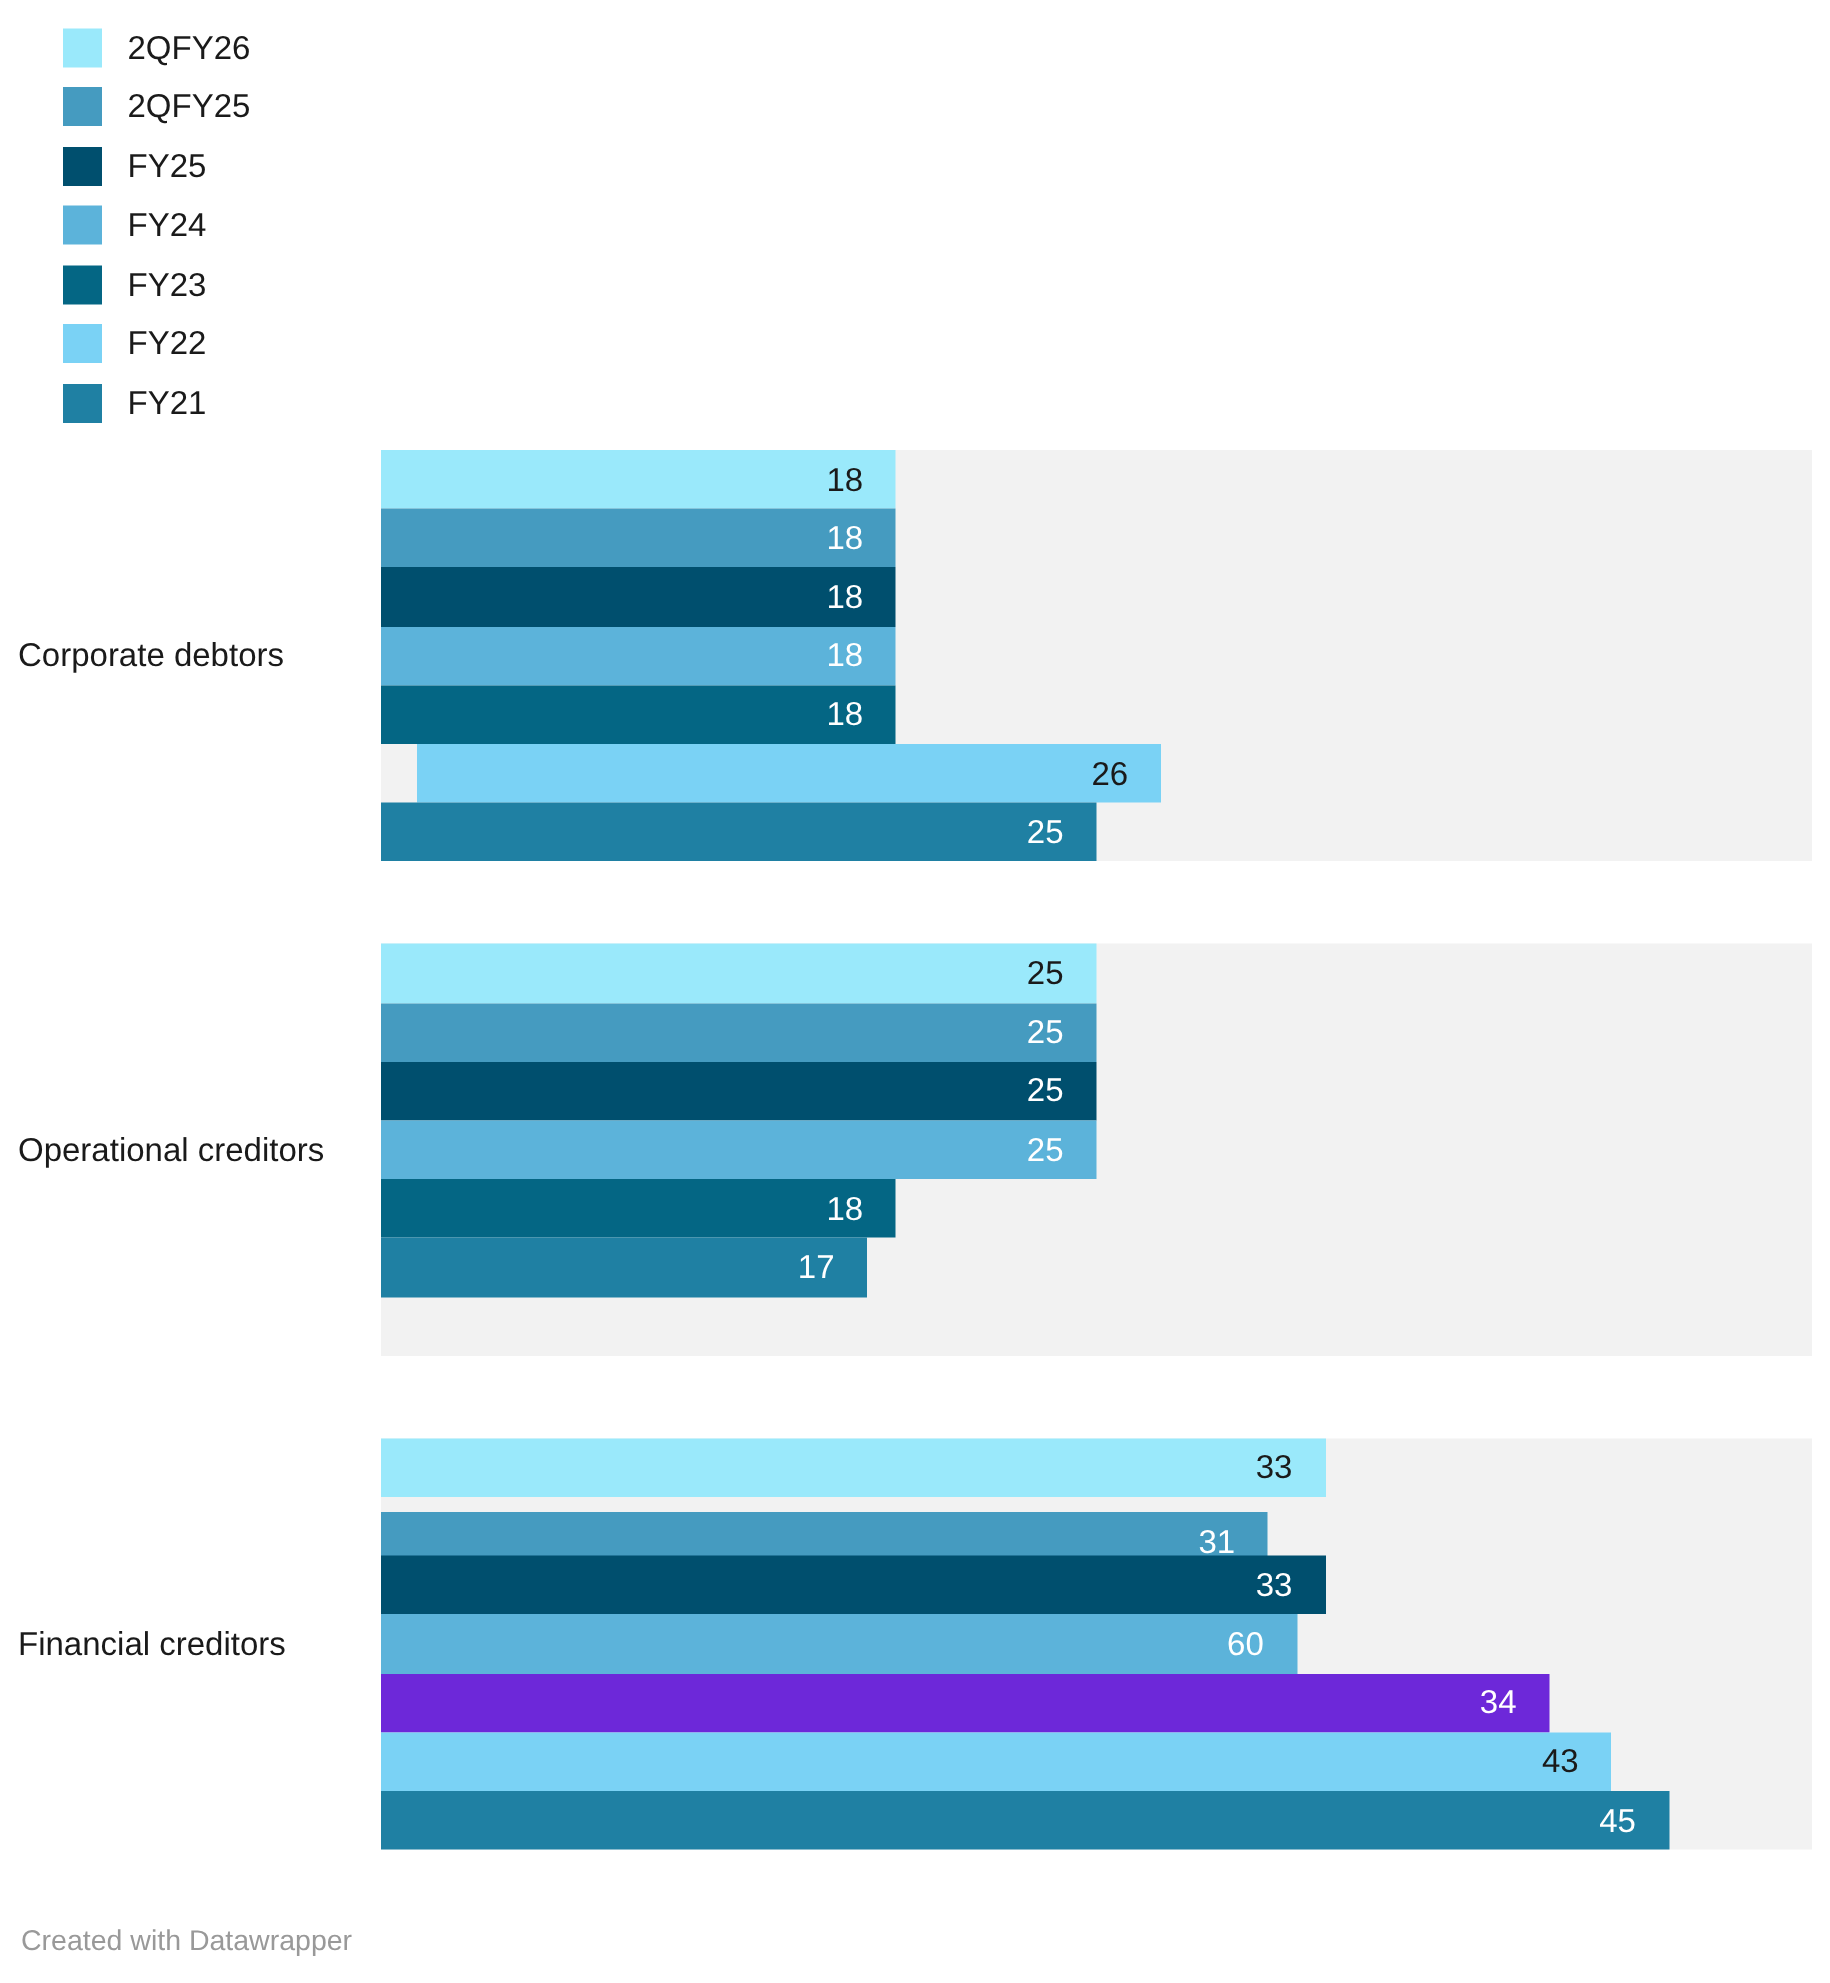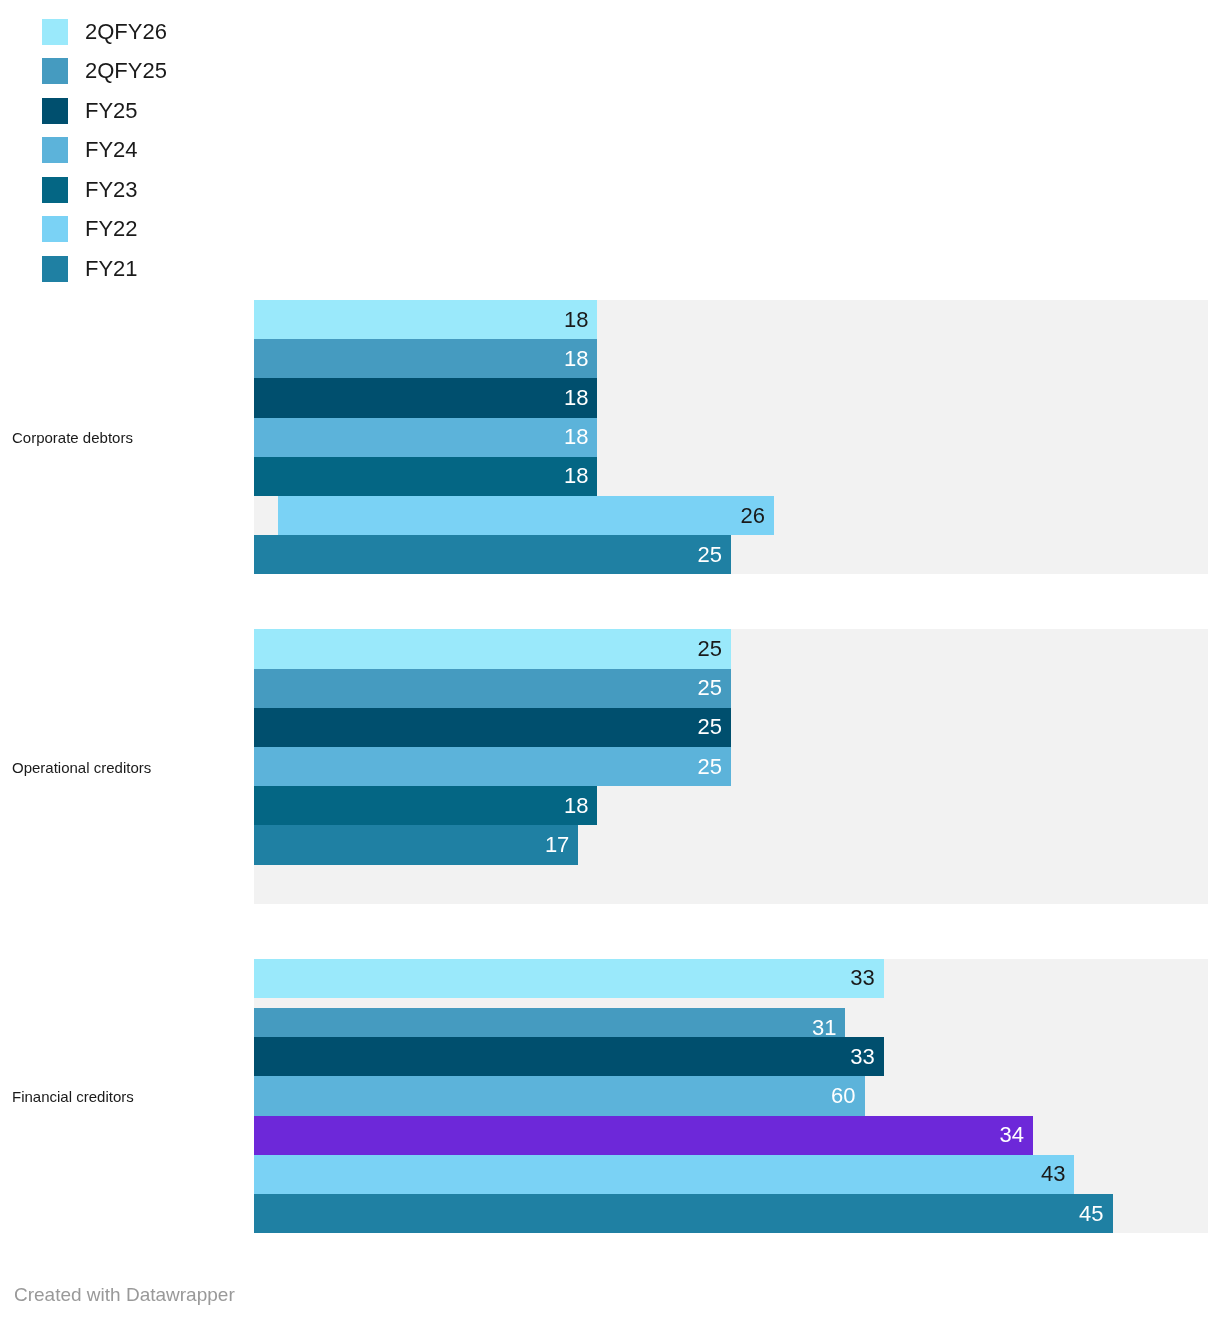--- a/index.html
+++ b/index.html
@@ -61,21 +61,21 @@
     right: 12px;
     top: 0;
     bottom: 0;
     background: #f2f2f2;
   }
   .group-label {
     position: absolute;
     left: 12px;
     top: 50%;
     transform: translateY(-50%);
-    font-size: 15px;
+    font-size: 22px;
     color: #1a1a1a;
     white-space: nowrap;
   }
   .bars {
     position: relative;
     margin-left: 254px;
     z-index: 2;
   }
   .bar-row {
     position: relative;
@@ -84,21 +84,21 @@
     align-items: center;
   }
   .bar {
     height: 100%;
     display: flex;
     align-items: center;
     justify-content: flex-end;
   }
   .bar-value {
     font-size: 22px;
-    padding-right: 9px;
+    padding-right: 22px;
     line-height: 1;
     white-space: nowrap;
   }
   .bar-value.dark { color: #1a1a1a; }
   .bar-value.light { color: #ffffff; }
 
   
   #footer {
     position: absolute;
     left: 14px;

